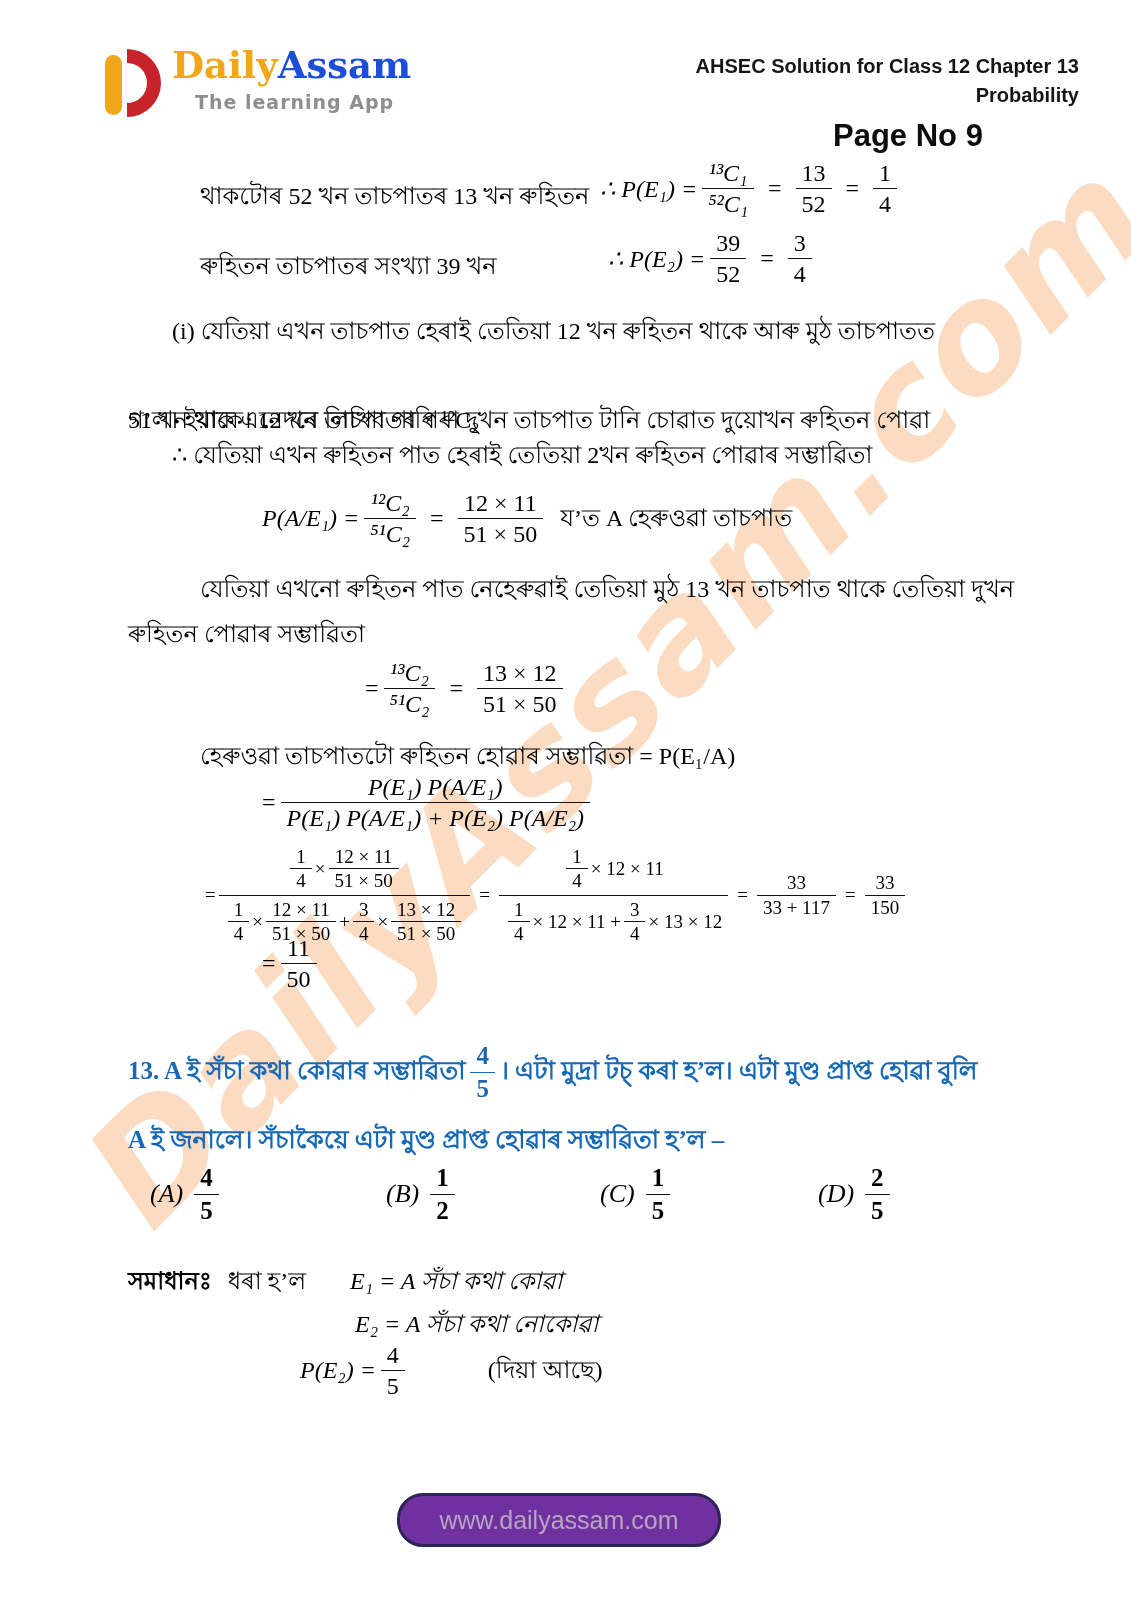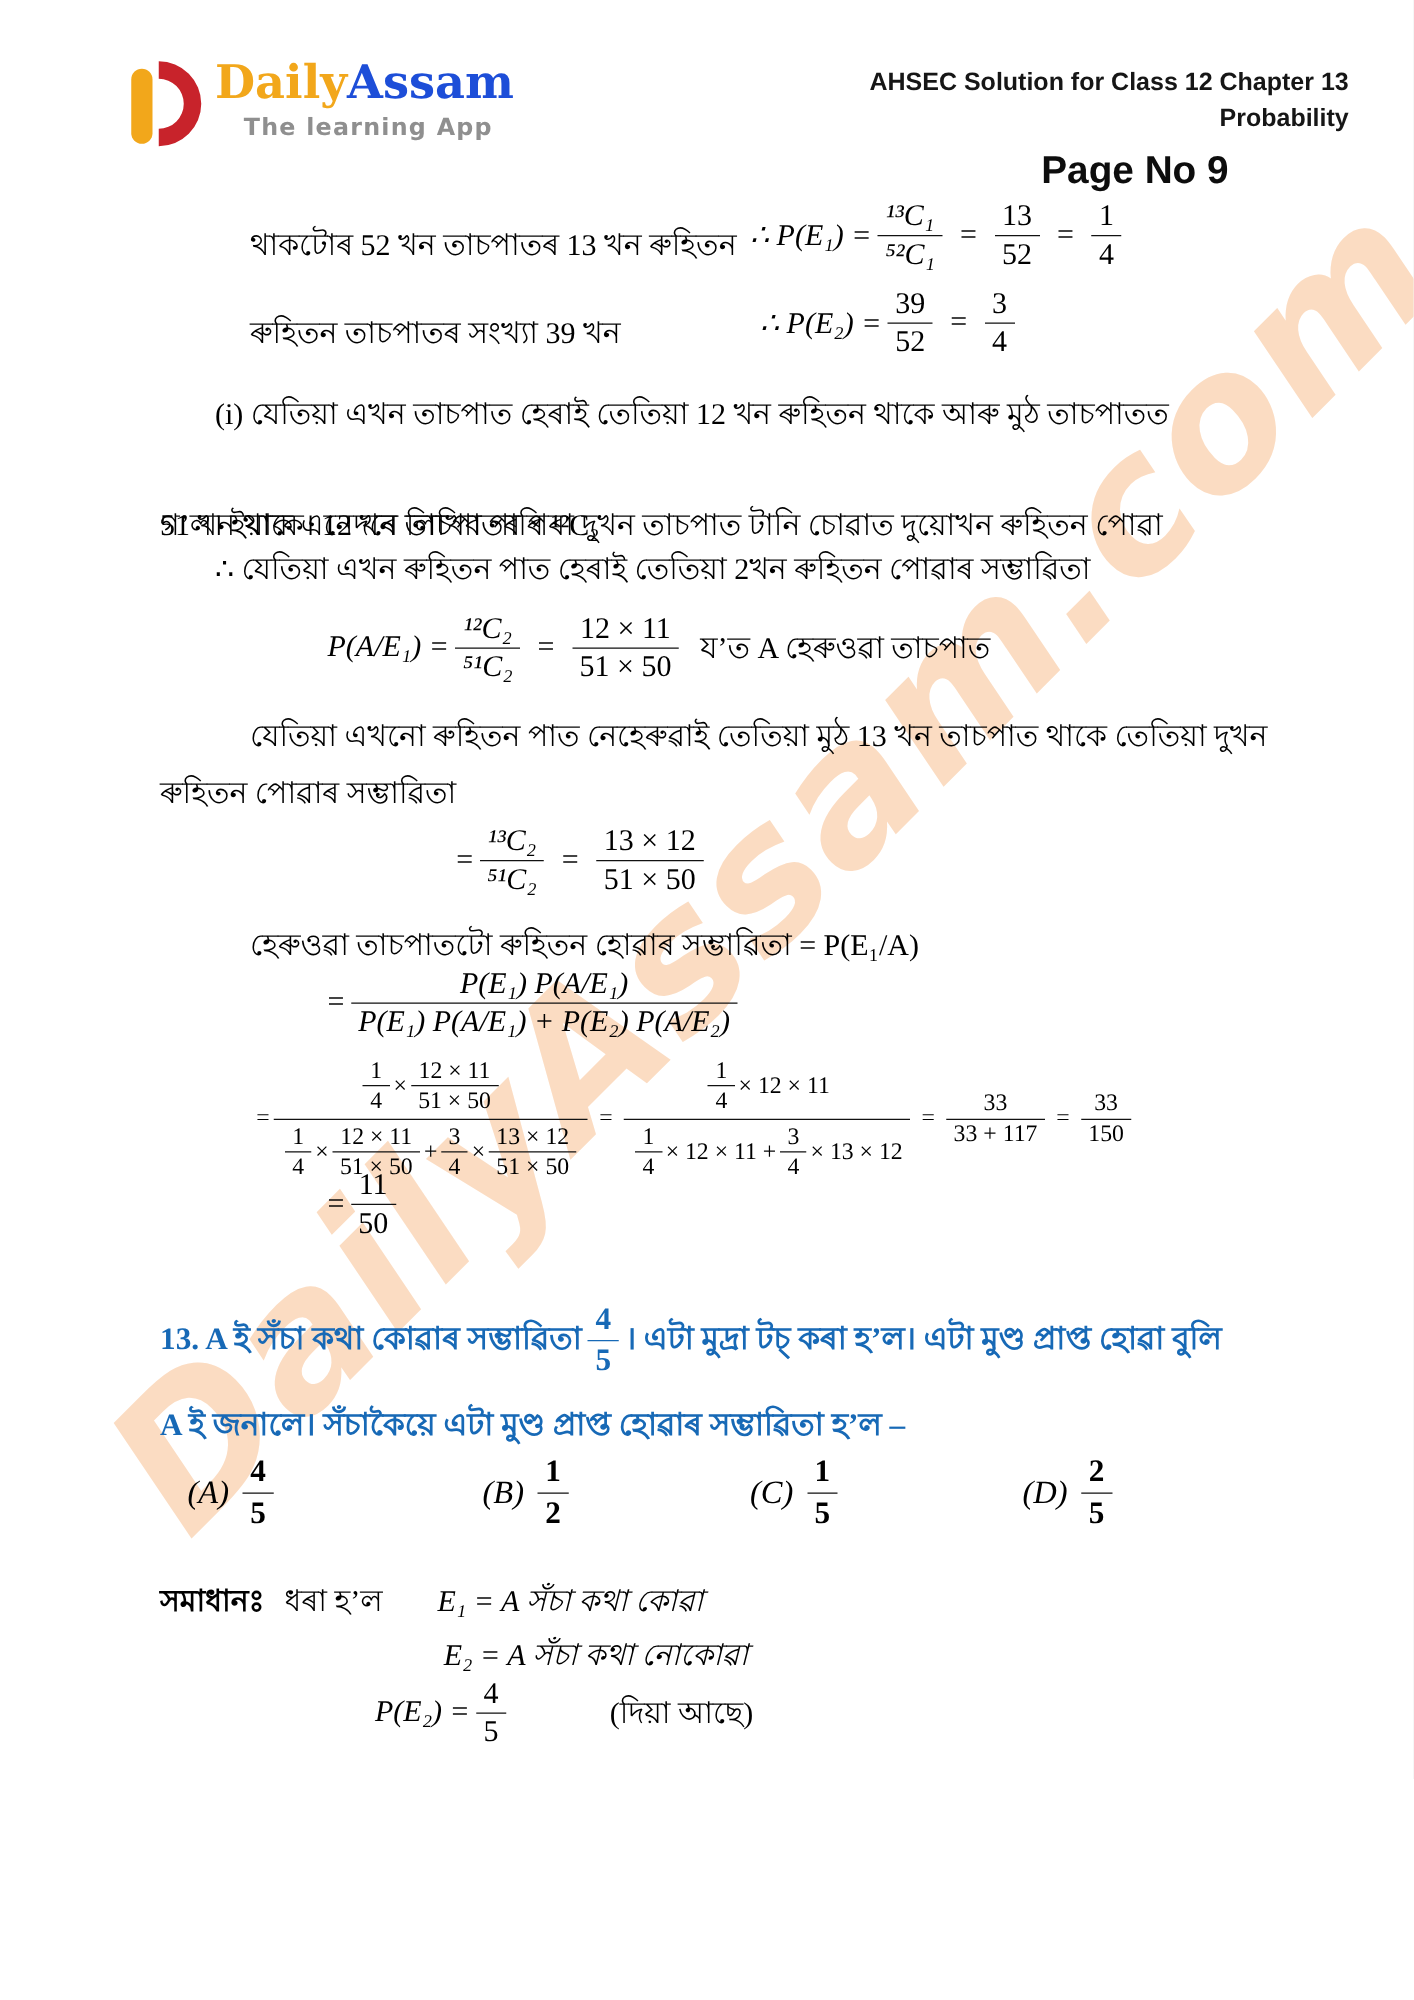--- a/index.html
+++ b/index.html
@@ -280,14 +280,17 @@
   <div class="row mi" style="left:355px;top:1305px;">E₂ = A সঁচা কথা নোকোৱা</div>
   <div class="row hrow" style="left:300px;top:1340px;">
     <span class="mi">P(E₂) =</span>
     <span class="fr">
         <span class="n">4</span>
         <span class="d">5</span>
       </span>
     <span style="margin-left:78px;">(দিয়া আছে)</span>
   </div>
 
+  <div class="footer-pill">
+    <span>www.dailyassam.com</span>
+  </div>
 
 </div>
 
 </body></html>

